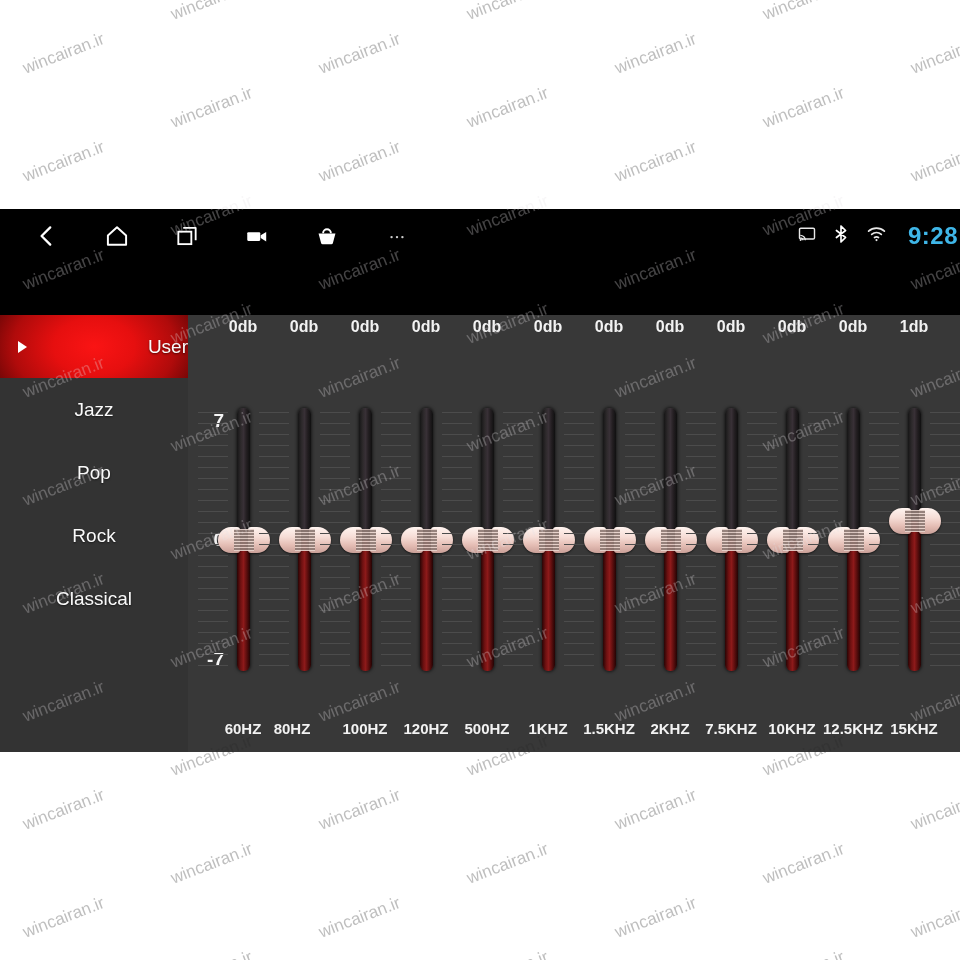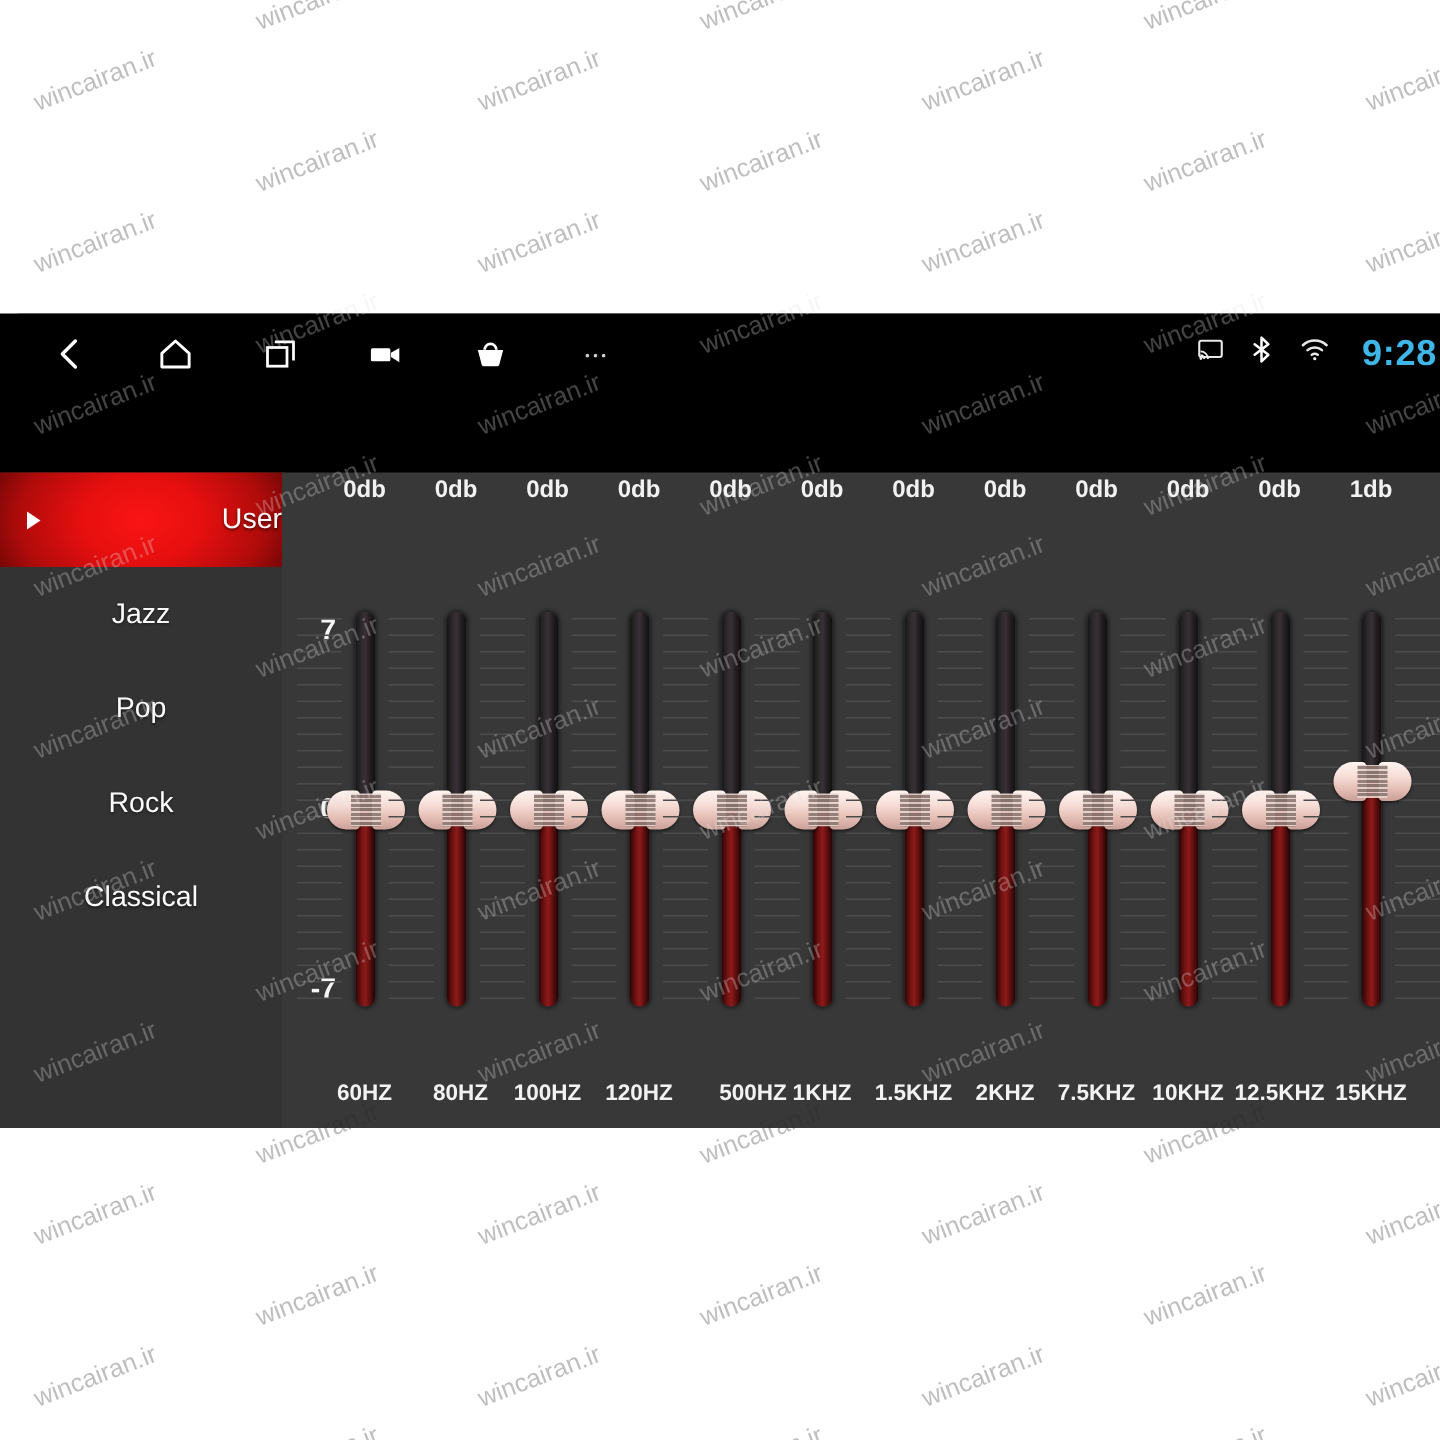--- a/index.html
+++ b/index.html
@@ -651,24 +651,24 @@
             </div>
             <div class="thumb" style="top: 112.714px;">
               <span class="lobe l"></span>
               <span class="lobe r"></span>
               <span class="grip"></span>
             </div>
           </div>
         </div>
       <div class="hz-row" id="hzrow">
           <div class="hz-val" style="left: 55px;">60HZ</div>
-          <div class="hz-val" style="left: 119px;">80HZ</div>
+          <div class="hz-val" style="left: 104px;">80HZ</div>
           <div class="hz-val" style="left: 177px;">100HZ</div>
           <div class="hz-val" style="left: 238px;">120HZ</div>
-          <div class="hz-val" style="left: 314px; text-align: right;">500HZ</div>
+          <div class="hz-val" style="left: 299px; text-align: right;">500HZ</div>
           <div class="hz-val" style="left: 360px;">1KHZ</div>
           <div class="hz-val" style="left: 421px;">1.5KHZ</div>
           <div class="hz-val" style="left: 482px;">2KHZ</div>
           <div class="hz-val" style="left: 543px;">7.5KHZ</div>
           <div class="hz-val" style="left: 604px;">10KHZ</div>
           <div class="hz-val" style="left: 665px;">12.5KHZ</div>
           <div class="hz-val" style="left: 726px;">15KHZ</div>
         </div>
     </div>
 

